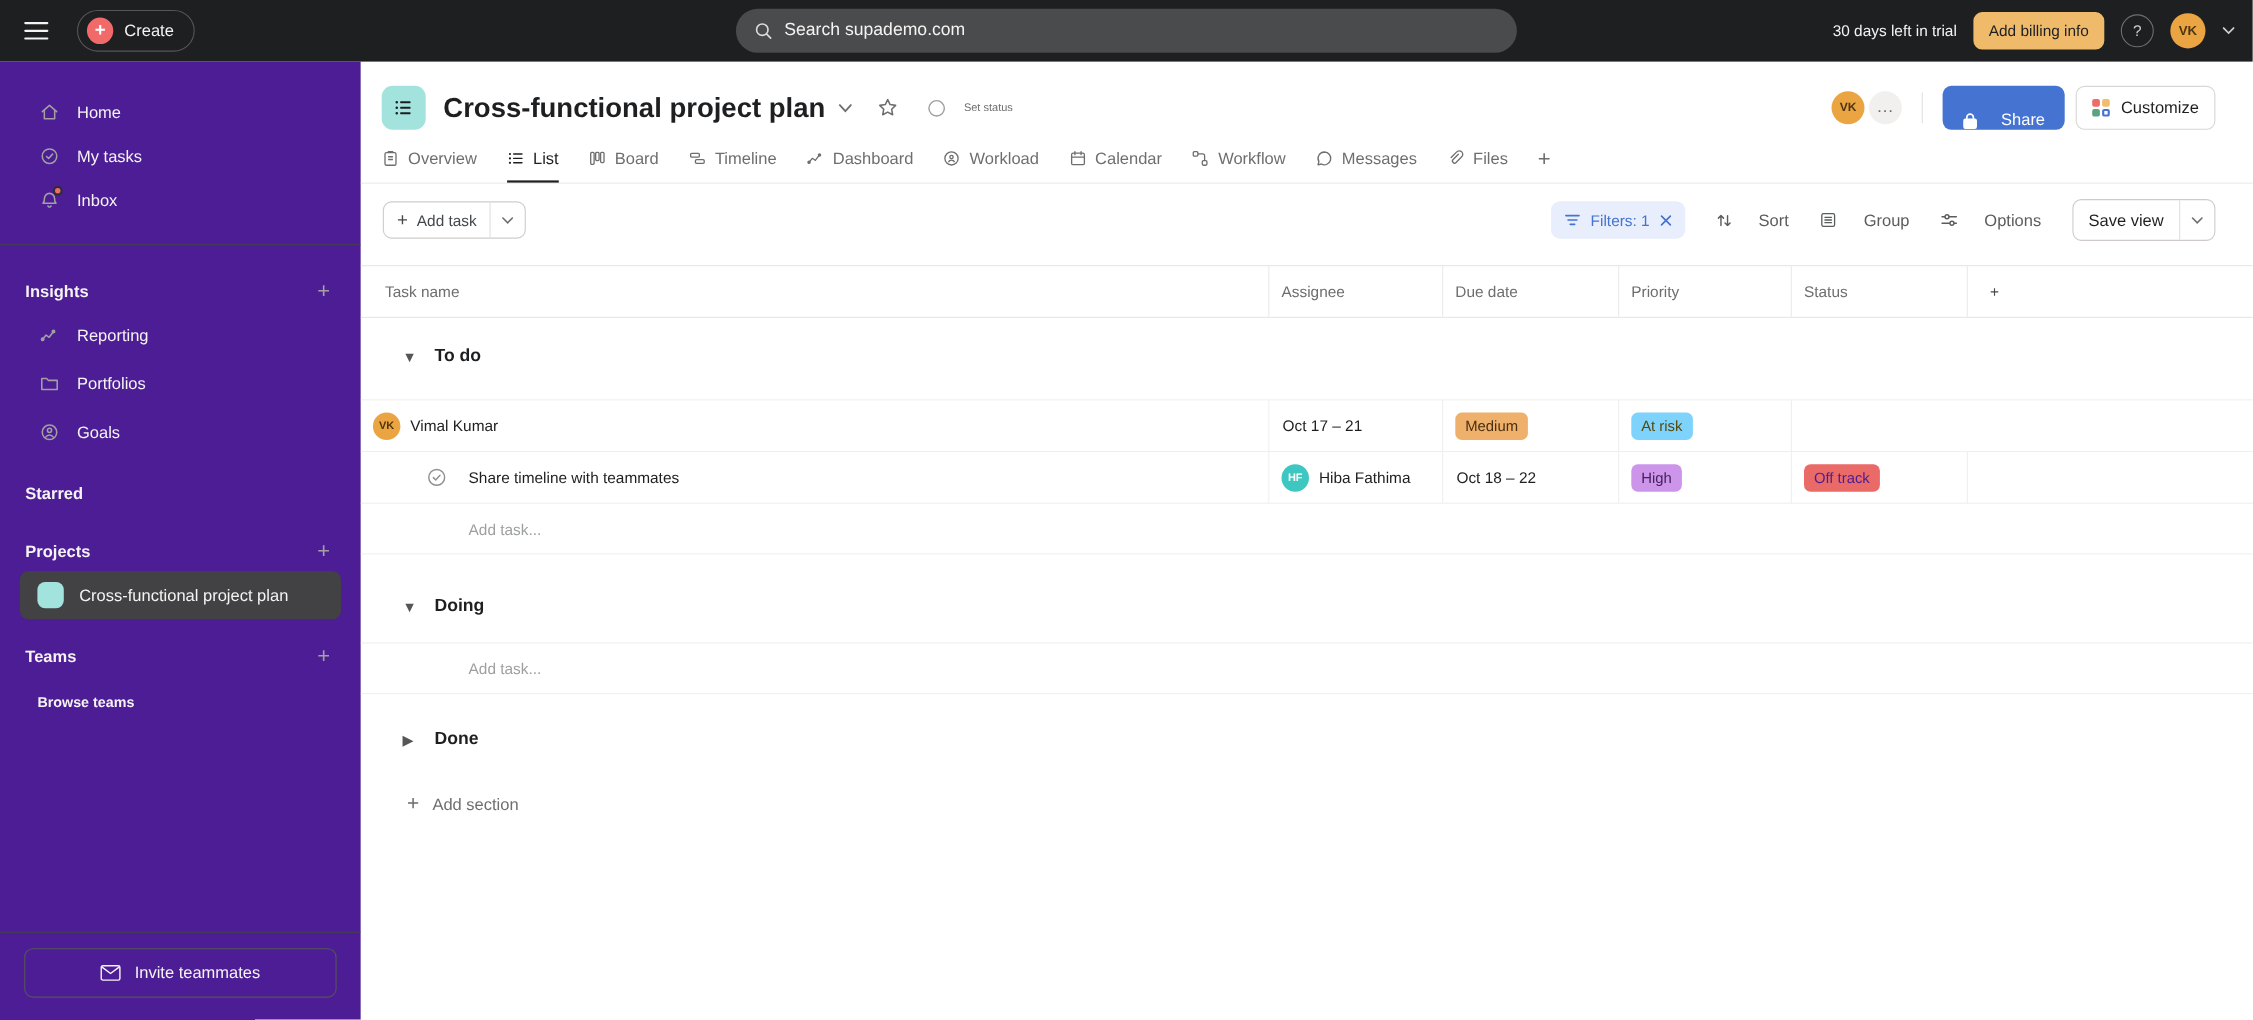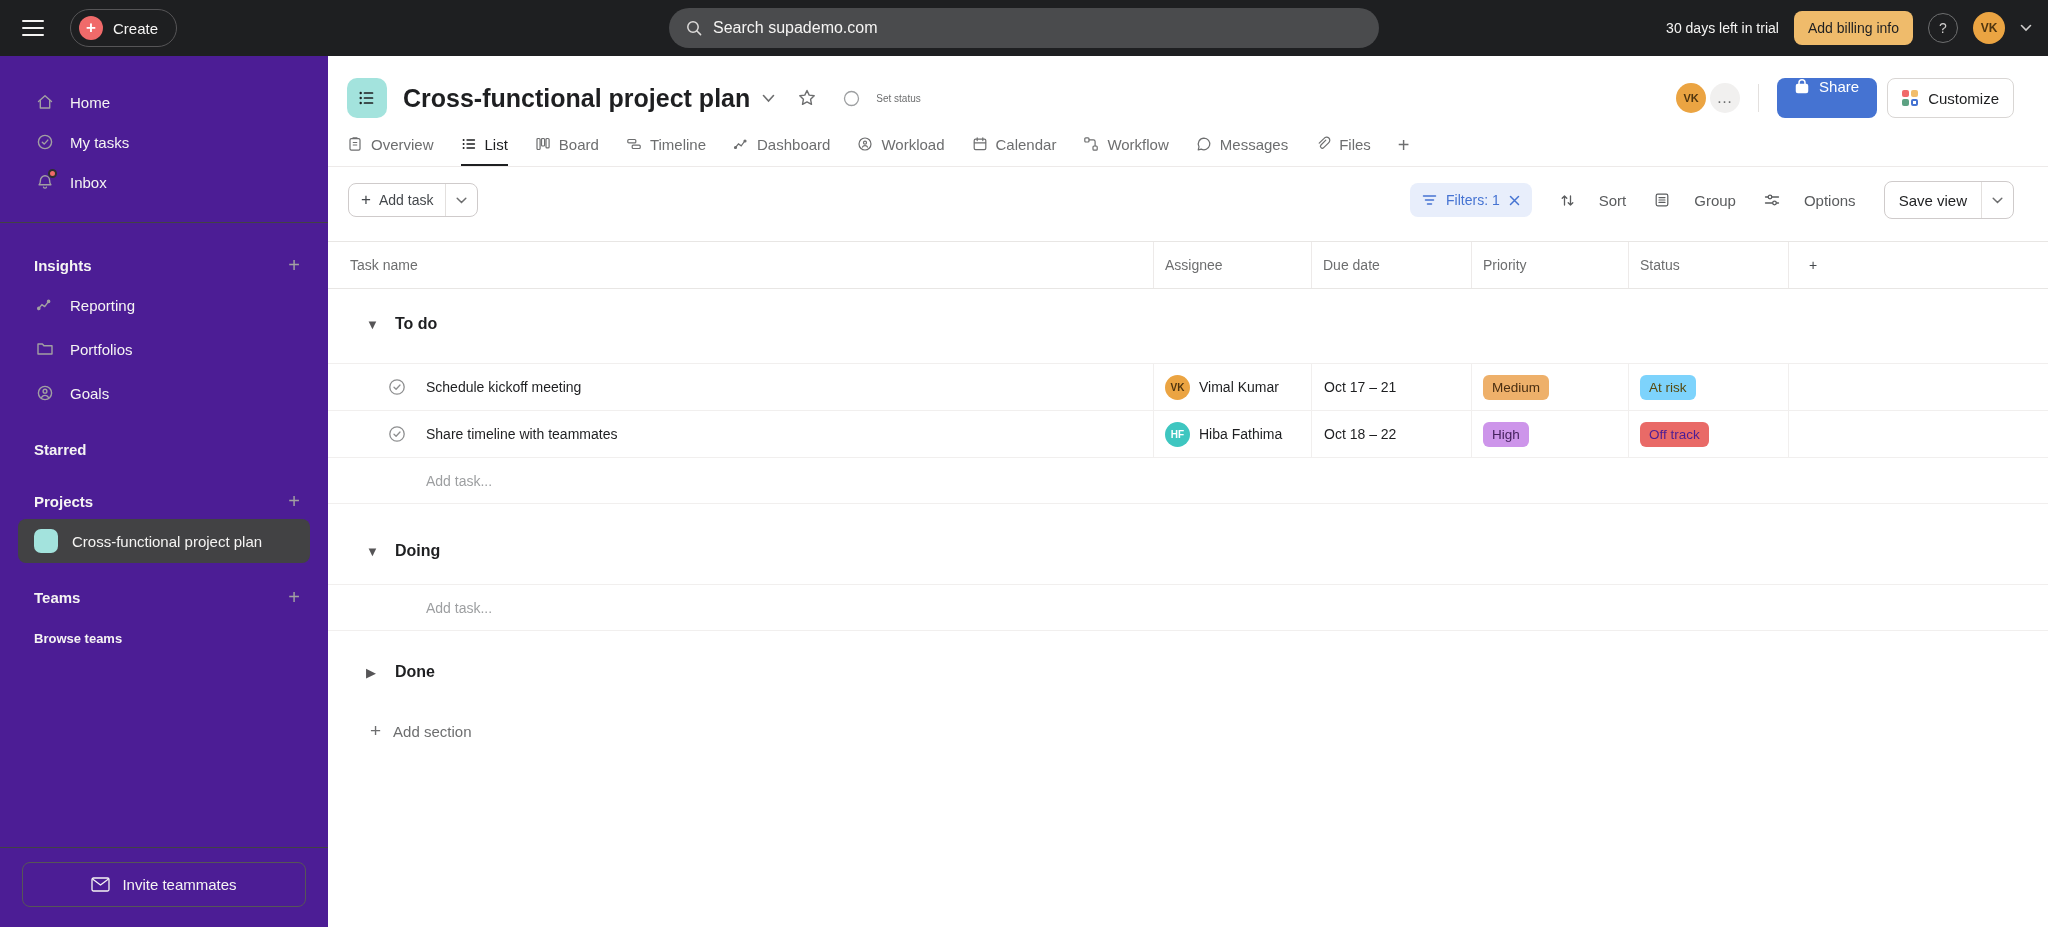--- a/index.html
+++ b/index.html
@@ -22,21 +22,21 @@
   .avatar.tb { width:32px; height:32px; font-size:12px; cursor:pointer; }
   .tb-caret { color:#cfcdcc; cursor:pointer; display:flex; }
 
   
   .body { flex:1; display:flex; min-height:0; }
   .sidebar { width:328px; flex:0 0 328px; background:#4c1d95; color:#f5f4f3; display:flex; flex-direction:column; padding-top:26px; }
   .snav-item { height:40px; display:flex; align-items:center; gap:14px; padding-left:34px; font-size:15px; cursor:pointer; }
   .sitem { height:44px; display:flex; align-items:center; gap:14px; padding-left:34px; font-size:15px; cursor:pointer; }
   .sicon { width:22px; height:22px; flex:0 0 22px; color:#a2a0a2; display:flex; align-items:center; justify-content:center; position:relative; }
   .sdivider { border-top:1px solid #424244; margin-top:20px; }
-  .sheader { margin-top:16px; height:36px; display:flex; align-items:center; padding:0 28px 0 34px; font-size:15px; font-weight:700; }
+  .sheader { margin-top:16px; height:36px; display:flex; align-items:center; padding:0 28px 0 23px; font-size:15px; font-weight:700; }
   .sheader.first { margin-top:24px; }
   .sheader .splus { margin-left:auto; color:#a2a0a2; font-size:20px; font-weight:400; cursor:pointer; line-height:1; }
   .proj-item { margin:0 18px; height:44px; background:#424244; border-radius:8px; display:flex; align-items:center; gap:14px; padding:0 10px 0 16px; font-size:15px; cursor:pointer; }
   .proj-square { width:24px; height:24px; border-radius:7px; background:#a3e3dd; flex:0 0 24px; }
   .proj-label { white-space:nowrap; overflow:hidden; text-overflow:ellipsis; }
   .schevron { margin-left:auto; margin-right:18px; color:#a2a0a2; }
   .browse-teams { margin-top:8px; height:30px; display:flex; align-items:center; padding-left:34px; font-size:13px; font-weight:700; cursor:pointer; }
   .sspacer { flex:1; }
   .sbottom { border-top:1px solid #424244; padding:14px 22px 20px; }
   .invite-btn { width:100%; height:45px; border:1px solid #565557; background:transparent; border-radius:8px; color:#f5f4f3; font-size:15px; display:flex; align-items:center; justify-content:center; gap:12px; cursor:pointer; }
@@ -46,21 +46,21 @@
   .proj-header { padding:16px 34px 0 19px; }
   .ph-row1 { height:52px; display:flex; align-items:center; gap:12px; }
   .ph-icon { width:40px; height:40px; border-radius:10px; background:#a3e3dd; display:flex; align-items:center; justify-content:center; color:#1e1f21; }
   .ph-title { font-size:25px; font-weight:600; color:#1e1f21; margin-left:4px; }
   .ph-gray { color:#6d6e6f; display:flex; align-items:center; cursor:pointer; }
   .set-status { display:flex; align-items:center; gap:16px; color:#6d6e6f; font-size:10px; margin-left:14px; cursor:pointer;justify-content:center; }
   .ph-right { margin-left:auto; display:flex; align-items:center; gap:10px; }
   .avatar.ph { width:30px; height:30px; font-size:11px; cursor:pointer; }
   .dots-btn { width:30px; height:30px; border-radius:50%; background:#f1f0ef; color:#6d6e6f; font-size:16px; letter-spacing:1px; display:flex; align-items:center; justify-content:center; margin-left:-6px; cursor:pointer; }
   .vsep { width:1px; height:28px; background:#e3e0de; margin:0 8px; }
-  .share-btn { background:#4573d2; color:#fff; border:none; border-radius:8px; height:40px; padding:0 18px; font-size:15px; display:flex; align-items:flex-start; gap:10px; cursor:pointer; }
+  .share-btn { background:#4573d2; color:#fff; border:none; border-radius:8px; height:40px; padding:0 18px; font-size:15px; display:flex; align-items:flex-end; gap:21px; cursor:pointer; }
   .customize-btn { background:#fff; border:1px solid #d9d6d4; border-radius:8px; height:40px; padding:0 14px; font-size:15px; color:#1e1f21; display:flex; align-items:center; gap:10px; cursor:pointer; }
   .cgrid { width:16px; height:16px; display:grid; grid-template-columns:7px 7px; grid-template-rows:7px 7px; gap:2px; }
   .cgrid i { border-radius:2px; }
   .cg1{background:#f06a6a;} .cg2{background:#f1bd6c;} .cg3{background:#5da283;} .cg4{border:2px solid #4573d2; border-radius:2px;}
 
   .tabs { height:42px; display:flex; align-items:center; gap:27px; margin-top:0; }
   .tab { display:flex; align-items:center; gap:8px; color:#6d6e6f; font-size:15px; height:42px; cursor:pointer; border-bottom:2px solid transparent; }
   .tab.active { color:#1e1f21; border-bottom:2px solid #1e1f21; font-weight:500; }
   .tab-plus { color:#6d6e6f; font-size:20px; cursor:pointer; }
   .ph-border { border-bottom:1px solid #edeae9; }
@@ -443,29 +443,20 @@
         <div>Status</div>
         <div class="th-add">+</div>
       </div>
 
       <div class="section-header">
         <span class="tri">▼</span>
         <span class="sec-name">To do</span>
       </div>
       <div class="task-rows">
         <div class="grid trow">
-          <div class="cell-task">
-            <span class="check-ic">
-              <svg width="18" height="18" viewBox="0 0 18 18" fill="none" stroke="currentColor" stroke-width="1.3" stroke-linecap="round" stroke-linejoin="round">
-                  <circle cx="9" cy="9" r="7.2"></circle>
-                  <path d="M6 9.2l2.1 2.1 3.9-4.3"></path>
-                </svg>
-            </span>
-            <span>Schedule kickoff meeting</span>
-          </div>
           <div class="cell-assignee">
             <span class="avatar row" style="background: rgb(235, 164, 66); color: rgb(79, 53, 15);">VK</span>
             <span>Vimal Kumar</span>
           </div>
           <div class="cell-due">Oct 17 – 21</div>
           <div>
             <span class="badge" style="background: rgb(238, 176, 106); color: rgb(74, 46, 17);">Medium</span>
           </div>
           <div>
             <span class="badge" style="background: #7dd3fc; color: rgb(87, 72, 13); text-align: right;">At risk</span>

